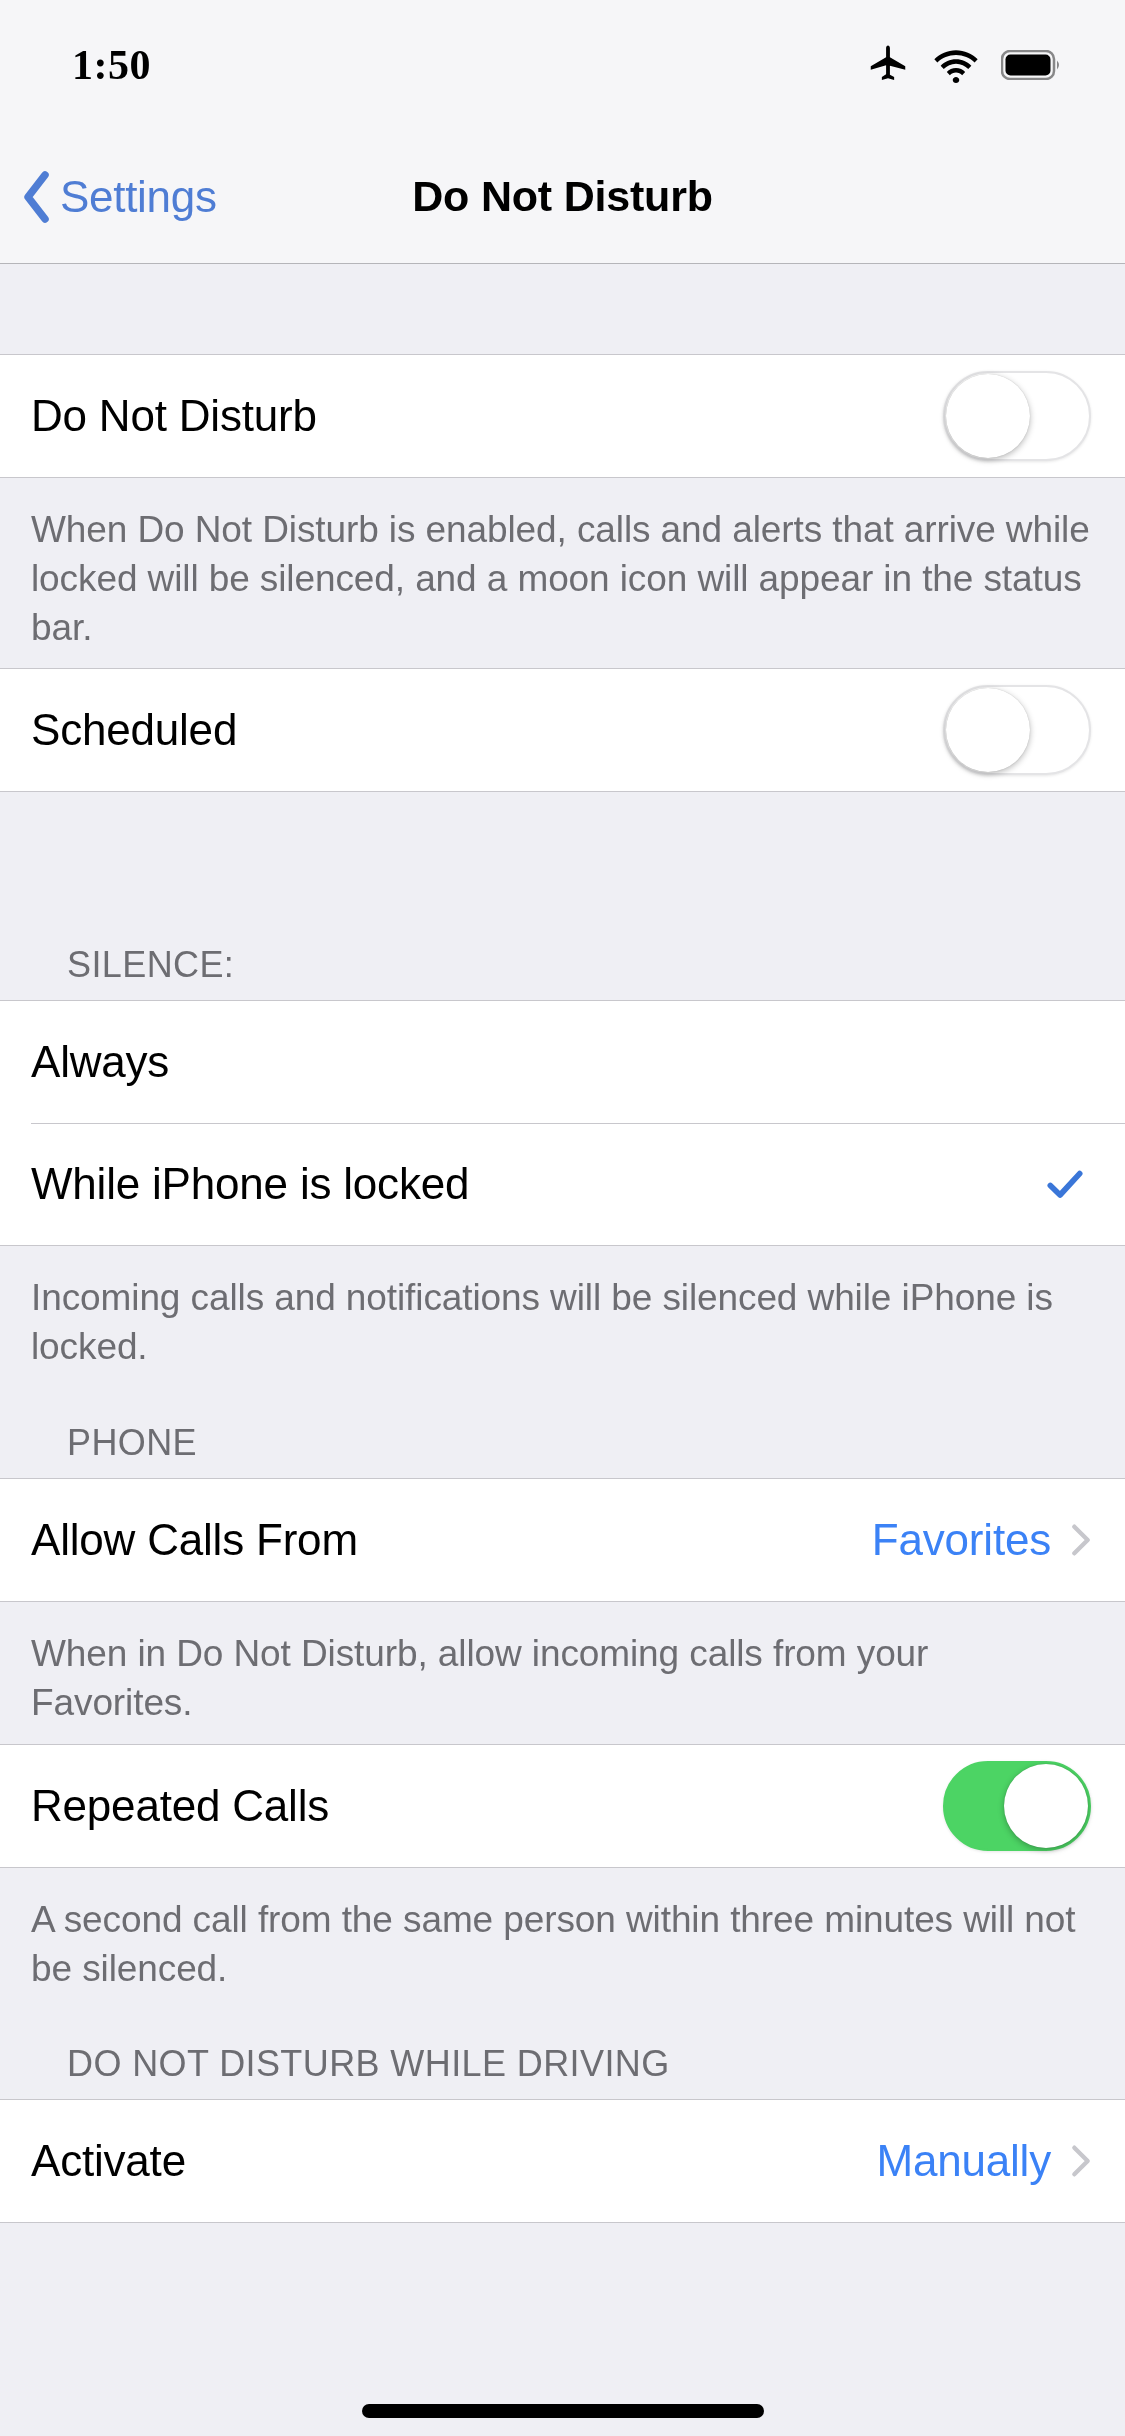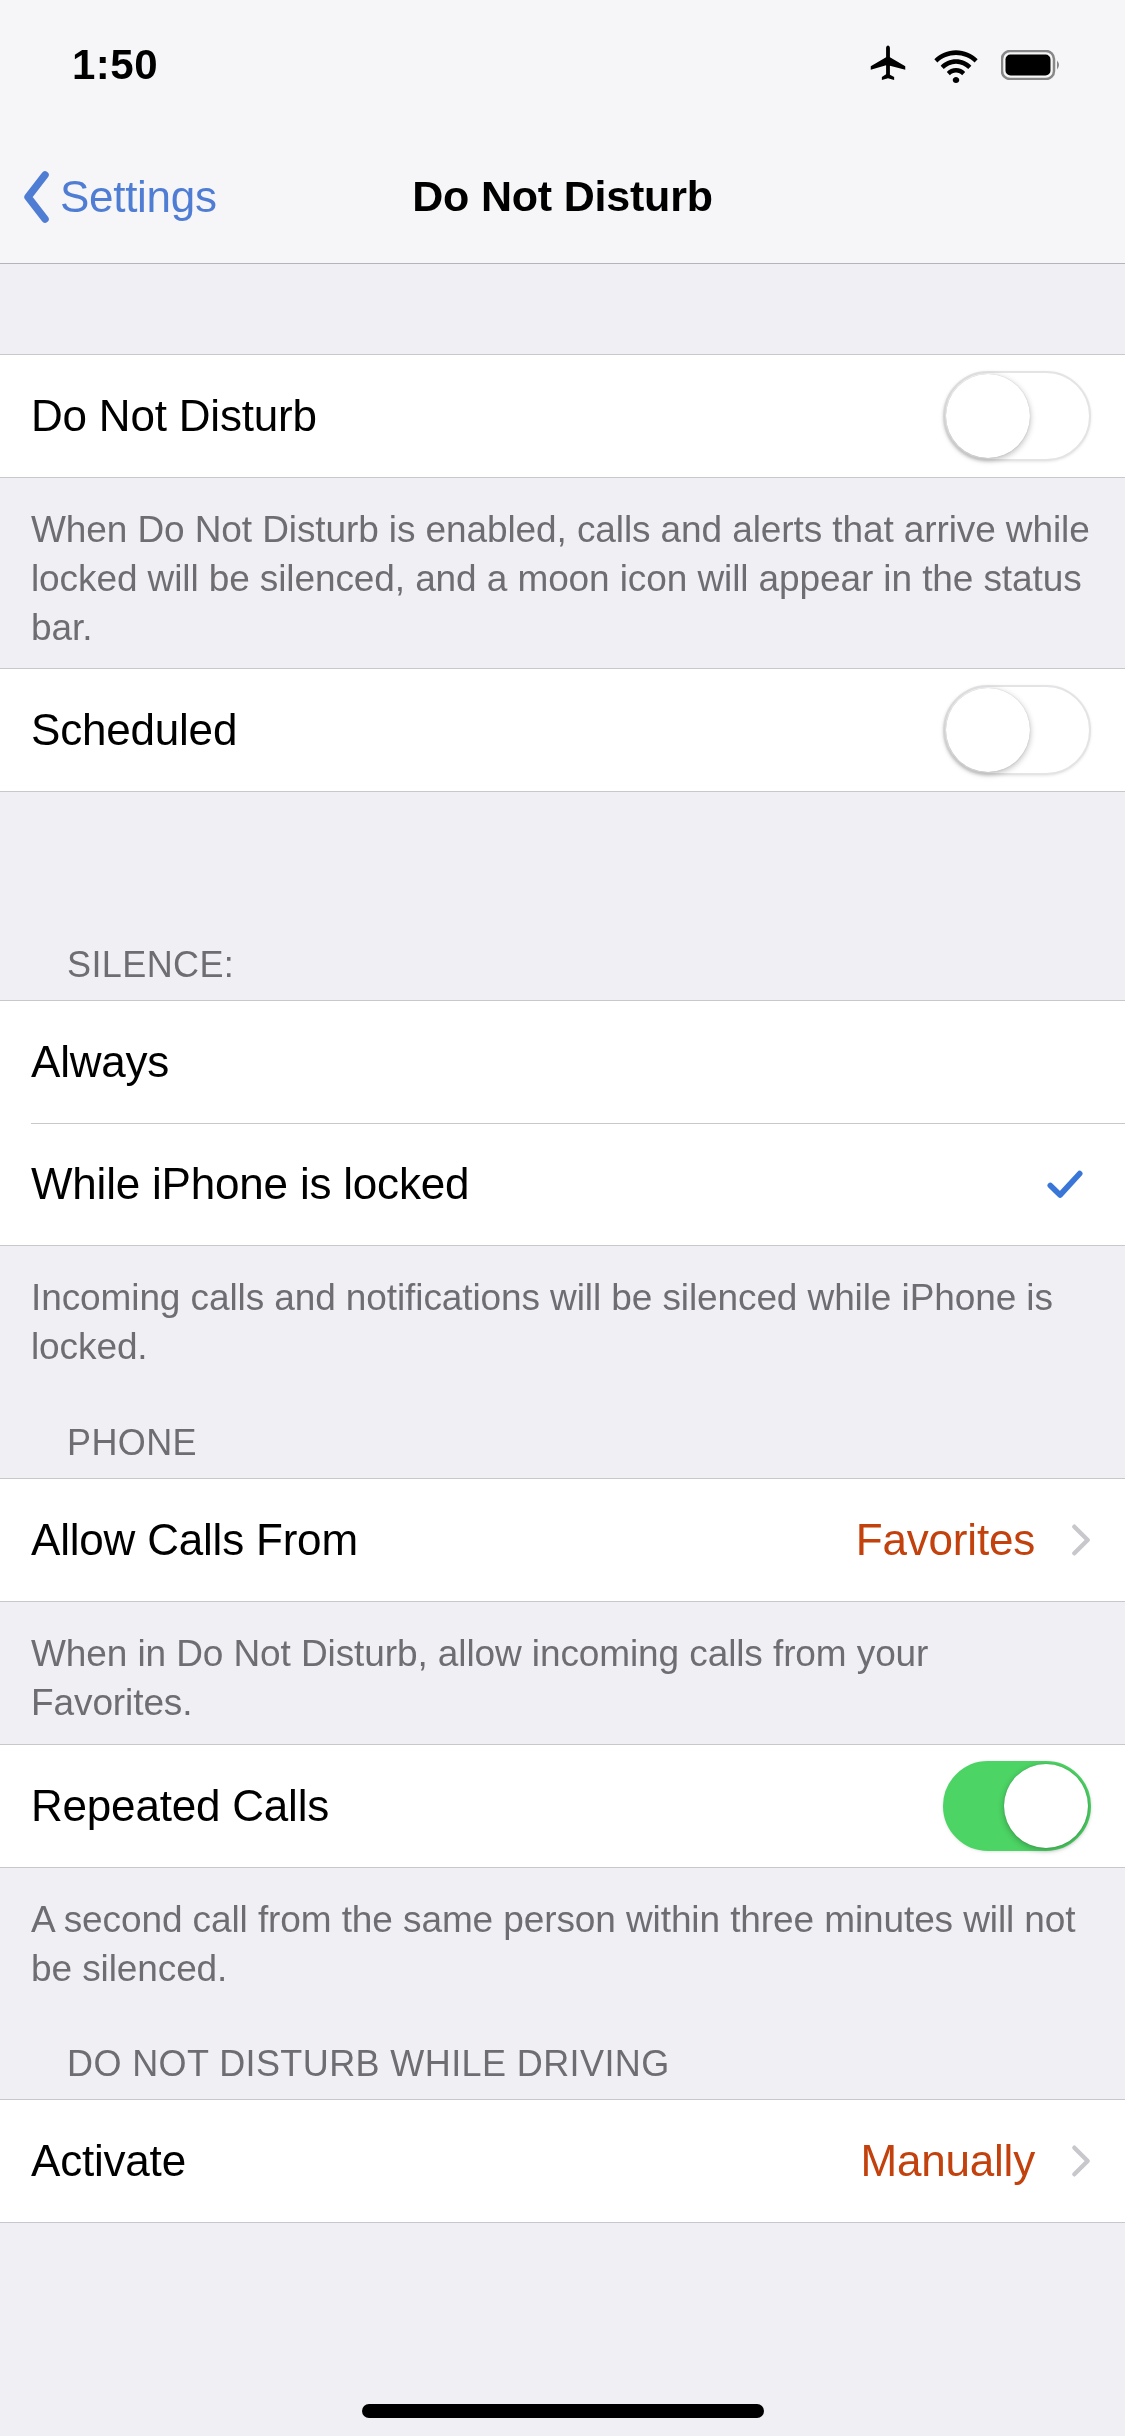--- a/index.html
+++ b/index.html
@@ -9,20 +9,21 @@
     background:#EFEFF4;
     overflow:hidden;
   }
   .screen { position:relative; width:1125px; height:2436px; background:#EFEFF4; }
 
   
   .statusbar {
     height:130px; background:#F6F6F8;
     display:flex; align-items:center; justify-content:space-between;
     padding:0 62px 0 72px;
+    font-family:Liberation Serif, serif;
   }
   .status-time { font-size:42px; font-weight:600; color:#000; letter-spacing:0.5px; }
   .status-icons { display:flex; align-items:center; gap:22px; }
   .ic { display:block; }
 
   
   .navbar {
     position:relative; height:134px; background:#F6F6F8;
     border-bottom:1px solid #B5B5B9;
     display:flex; align-items:center;
@@ -39,21 +40,21 @@
   }
   .group { background:#FFFFFF; border-top:1px solid #C8C7CC; border-bottom:1px solid #C8C7CC; }
   .row {
     position:relative; display:flex; align-items:center;
     padding:0 34px 0 31px; min-height:122px; background:#fff;
   }
   .row + .row::before {
     content:""; position:absolute; left:31px; right:0; top:0; height:1px; background:#C8C7CC;
   }
   .row-label { font-size:44px; color:#000; letter-spacing:-0.2px; flex:1; }
-  .row-value { font-size:44px; color:#c2410c; letter-spacing:-0.2px; margin-right:36px; }
+  .row-value { font-size:44px; color:#3b82f6; letter-spacing:-0.2px; margin-right:20px; }
 
   
   .chevron { width:20px; height:34px; flex:none; }
 
   
   .checkmark { width:44px; height:44px; flex:none; margin-right:4px; }
 
   
   .toggle {
     position:relative; width:148px; height:90px; border-radius:45px; flex:none;

